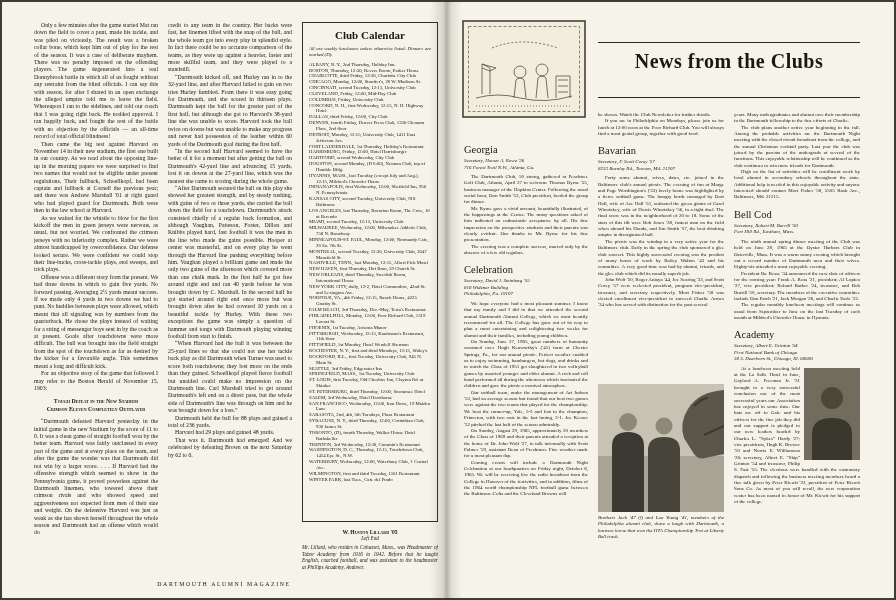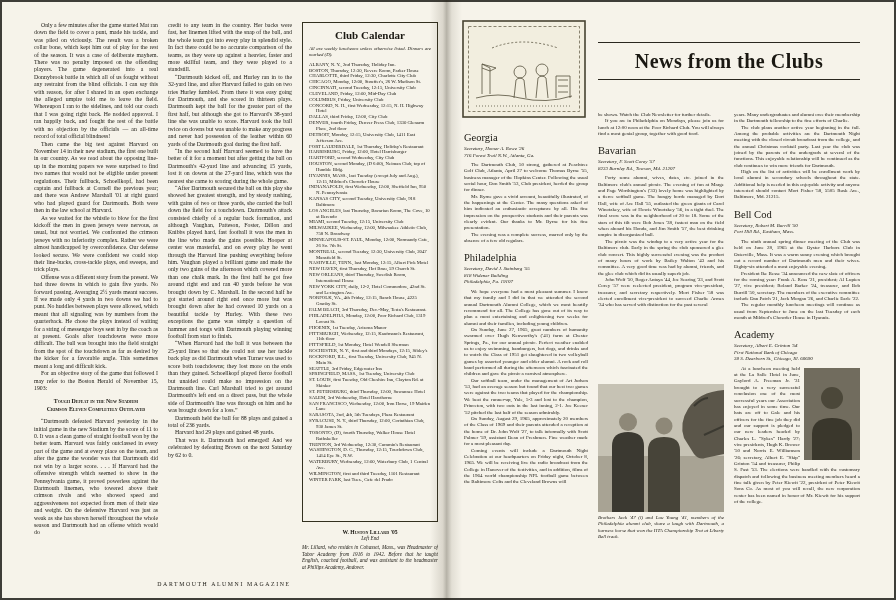--- a/index.html
+++ b/index.html
@@ -33,25 +33,25 @@
   .calendar-intro { font-size:4.8px; line-height:1.22; text-align:justify; margin:0 0 4px; font-style:italic; }
   .cal-entry { font-size:4.8px; line-height:1.22; padding-left:7px; text-indent:-7px; text-align:left; }
 
   .lillard { margin-top:7px; }
   .lillard-name { text-align:center; font-size:5.6px; font-weight:bold; font-variant:small-caps; }
   .lillard-pos  { text-align:center; font-size:5.2px; font-style:italic; margin-bottom:3px; }
   .lillard-text { font-size:5.2px; font-style:italic; line-height:1.27; text-align:justify; }
 
   .illustration-frame { position:absolute; left:16px; top:18px; width:124px; height:98px; }
   .headline-block { position:absolute; left:152px; top:40px; width:262px;
-                    border-top:1px solid #2a281f; border-bottom:1px solid #2a281f; padding:7px 0 6px; }
+                    border-top:1px solid #2a281f; border-bottom:1px solid #2a281f; padding:7px 0 24px; }
   .headline { font-size:20px; font-weight:bold; text-align:center; letter-spacing:0.5px; }
 
   .club-heading { font-size:10.5px; font-weight:normal; margin:8px 0 3px; }
-  .col > .club-section:first-child .club-heading { margin-top:4px; }
+  .col > .club-section:first-child .club-heading { margin-top:16px; }
   .club-meta { margin:0 0 3px; }
   .meta-line { font-size:5px; font-style:italic; line-height:1.3; text-align:left; }
 
   .r2-text { height:268px; overflow:hidden; }
   .photo-block { margin-top:4px; }
   .photo-frame { width:126px; height:128px; display:block; }
   .photo-caption { font-size:5px; font-style:italic; line-height:1.27; text-align:justify; margin-top:3px; }
 
   .portrait-float { float:right; width:56px; height:92px; margin:2px 0 2px 4px; }
   .portrait-float svg { display:block; }
@@ -202,21 +202,21 @@
             <div class="meta-line">Secretary, Homer A. Rowe '26</div>
             <div class="meta-line">716 Forest Trail N.W., Atlanta, Ga.</div>
           </div>
         <div class="paras">
             <p class="para">The Dartmouth Club, 50 strong, gathered at Peachtree Golf Club, Atlanta, April 27 to welcome Thomas Byrne '55, business manager of the Hopkins Center. Following the usual social hour, Don Smith '53, Club president, herded the group for dinner.</p>
             <p class="para">Mr. Byrne gave a vivid account, beautifully illustrated, of the happenings at the Center. The many questions asked of him indicated an enthusiastic acceptance by all. His fine impression on the prospective students and their parents was clearly evident. Our thanks to Mr. Byrne for his fine presentation.</p>
             <p class="para">The evening was a complete success, marred only by the absence of a few old regulars.</p>
           </div>
       </section>
       <section class="club-section">
-        <h3 class="club-heading">Philadelphia</h3>
+        <h3 class="club-heading">Celebration</h3>
         <div class="club-meta">
             <div class="meta-line">Secretary, David J. Steinberg '55</div>
             <div class="meta-line">818 Widener Building</div>
             <div class="meta-line">Philadelphia, Pa. 19107</div>
           </div>
         <div class="paras">
             <p class="para">We hope everyone had a most pleasant summer. I know that my family and I did in that we attended the second annual Dartmouth Alumni College, which we most heartily recommend for all. The College has gone out of its way to plan a most entertaining and enlightening two weeks for alumni and their families, including young children.</p>
             <p class="para">On Sunday, June 27, 1965, great numbers of humanity swarmed over Hugh Kenworthy's ('41) farm at Chester Springs, Pa., for our annual picnic. Perfect weather enabled us to enjoy swimming, hamburgers, hot dogs, and drinks and to watch the Class of 1951 get slaughtered in two volleyball games by assorted younger and older alumni. A rock and roll band performed all during the afternoon which fascinated the children and gave the picnic a carnival atmosphere.</p>
             <p class="para">Our softball team, under the management of Art Judson '53, had an average season but found that our best two games were against the two teams that played for the championship. We beat the runner-up, Yale, 5-3 and lost to the champion, Princeton, with two outs in the last inning, 2-1. Joe Keener '52 pitched the last half of the season admirably.</p>
             <p class="para">On Sunday, August 29, 1965, approximately 20 members of the Class of 1969 and their parents attended a reception at the home of Dr. John Wolf '27, to talk informally with Scott Palmer '59, assistant Dean of Freshmen. Fine weather made for a most pleasant day.</p>

